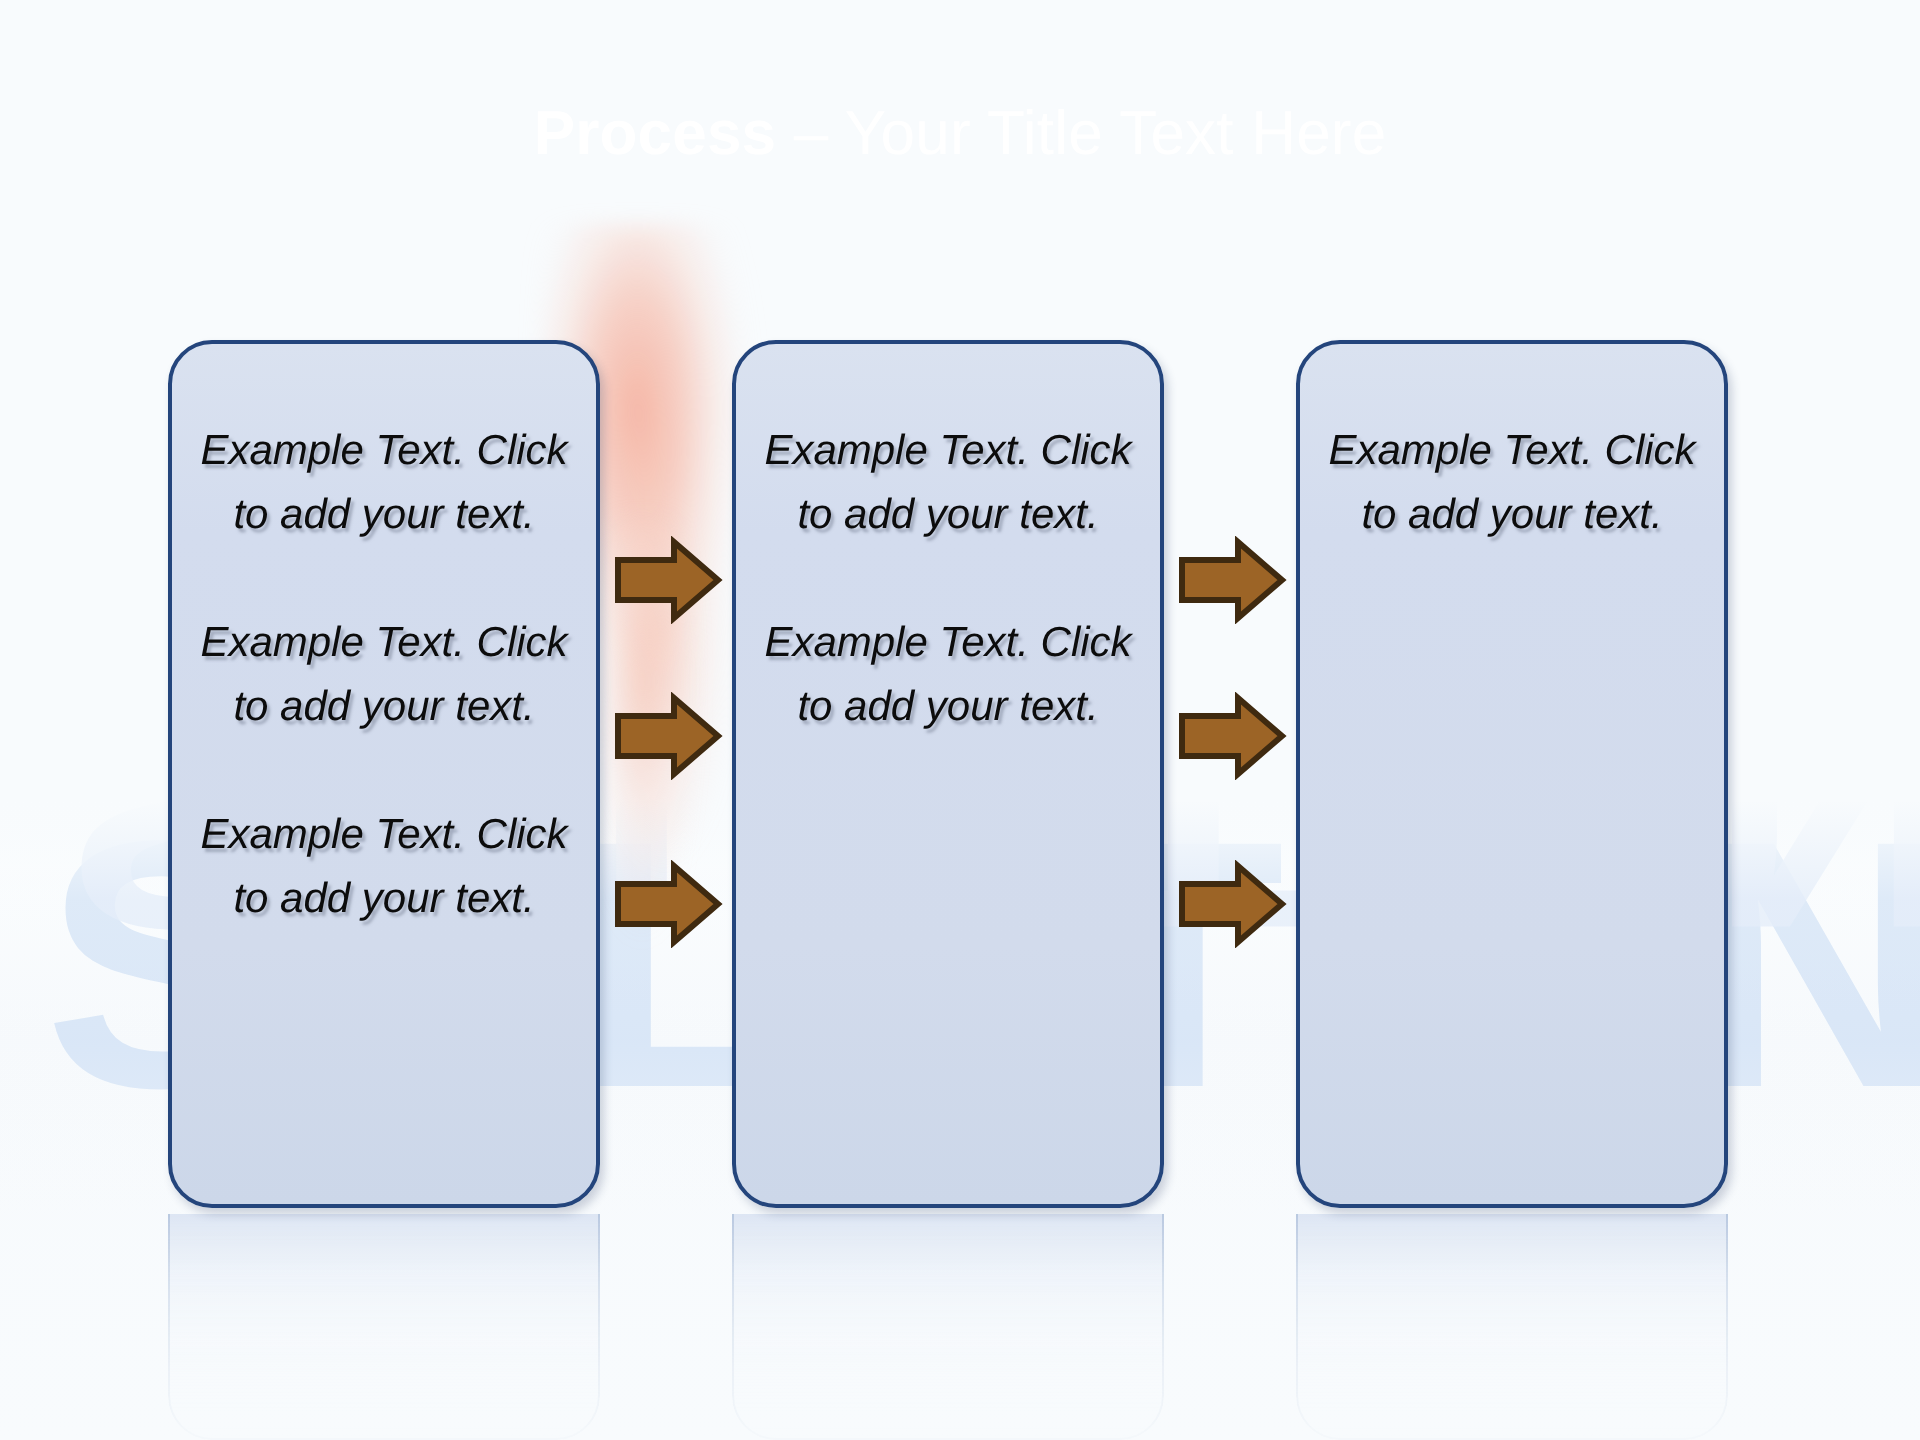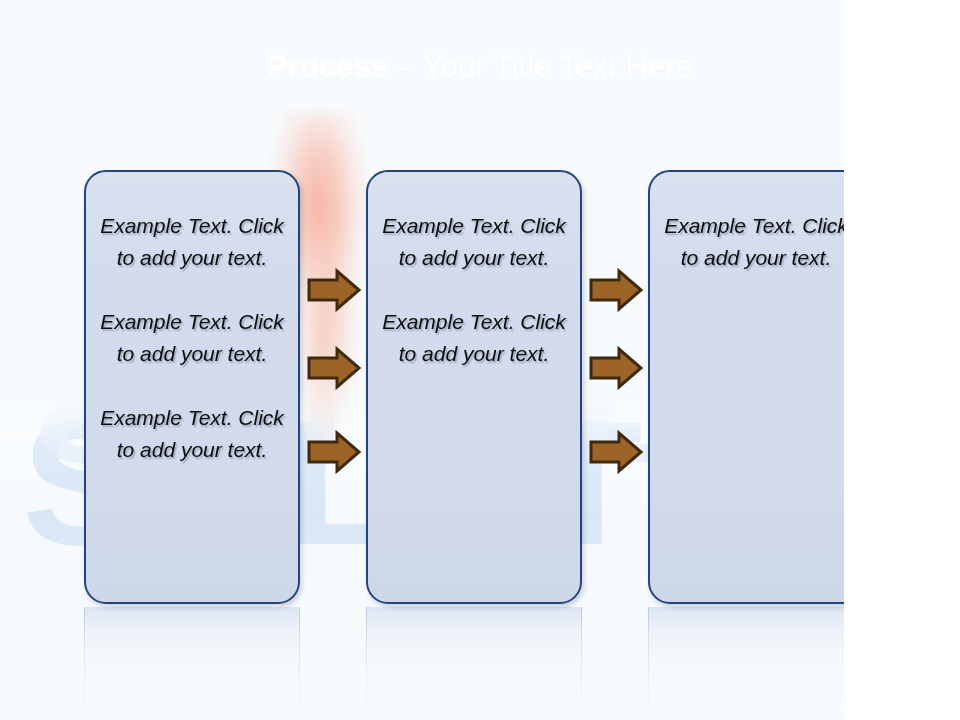--- a/index.html
+++ b/index.html
@@ -8,21 +8,21 @@
   html, body {
     width:960px; height:720px;
     font-family:"Liberation Sans", sans-serif;
     overflow:hidden;
     background:#ffffff;
   }
 
   
   .slide {
     position:relative;
-    width:844px;
+    width:960px;
     height:720px;
     overflow:hidden;
     background:
       linear-gradient(180deg,
         #27467a 0px,
         #2c4e84 40px,
         #31579a 80px,
         #3a69ab 116px,
         #6e8dc2 130px,
         #a9bcdb 145px,

